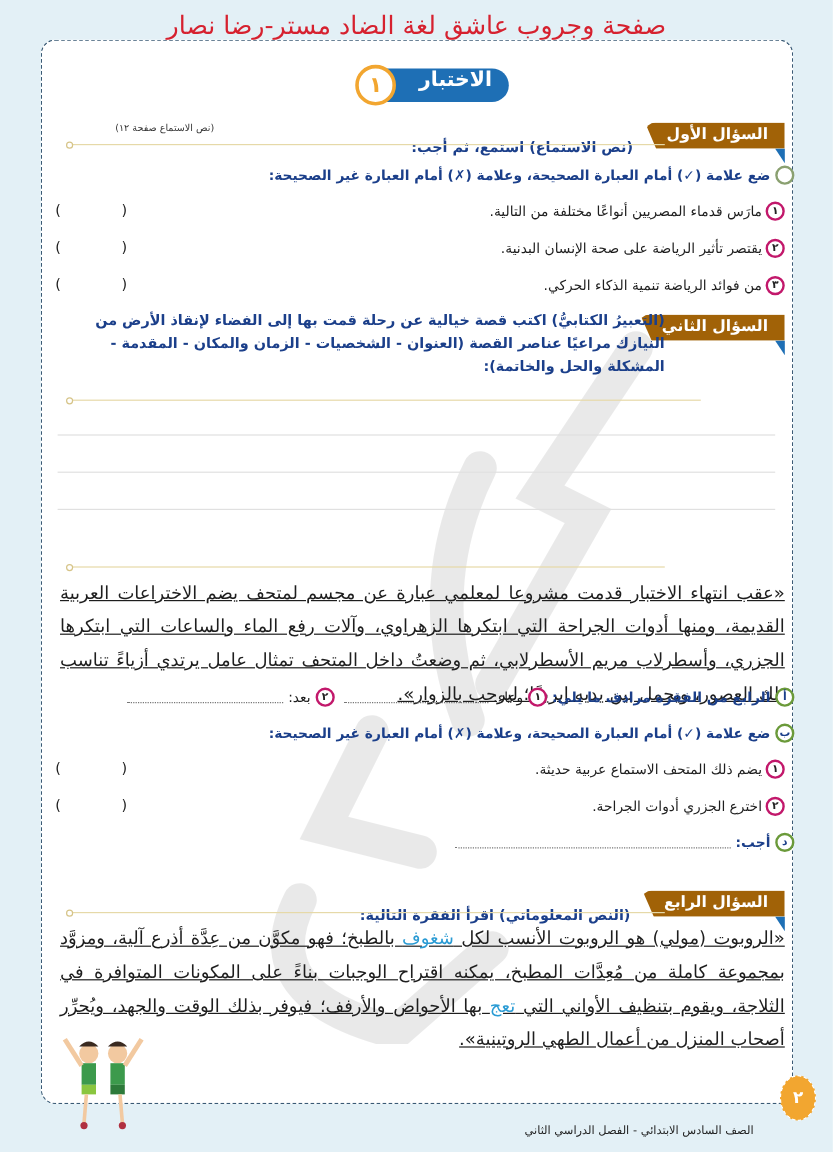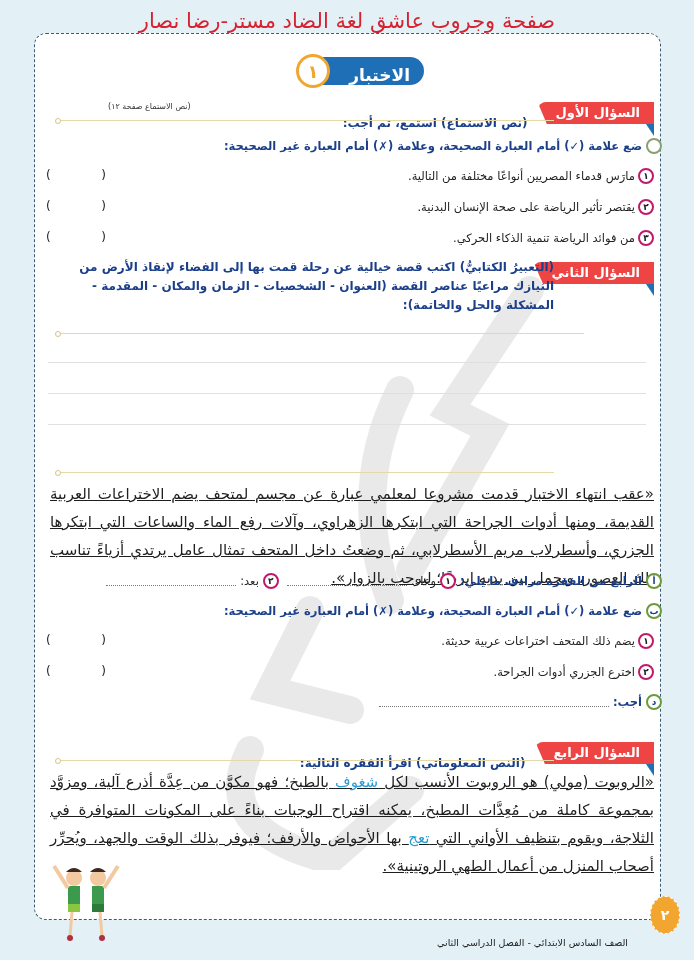--- a/index.html
+++ b/index.html
@@ -15,43 +15,43 @@
       position: absolute; top: 6px; right: 0; width: 694px;
       text-align: center; color: #d6212f; font-size: 21px; line-height: 30px;
       font-family: "DejaVu Sans", sans-serif;
     }
     .page-card {
       position: absolute; left: 34px; top: 33px; width: 627px; height: 887px;
       background: #fff; border: 1.5px dashed #3a5a75; border-radius: 12px;
     }
     .test-badge {
       position: absolute; top: 57px; left: 300px; height: 28px; width: 124px;
-      background: #1e6fb5; border-radius: 14px; display: flex; align-items: flex-end;
+      background: #1e6fb5; border-radius: 14px; display: flex; align-items: flex-start;
       justify-content: flex-start; padding-right: 14px; color: #fff; font-weight: bold; font-size: 17px;
     }
     .test-num {
       position: absolute; top: 54px; left: 296px; width: 34px; height: 34px;
       border-radius: 50%; background: #fff; border: 3px solid #f2a630;
       color: #f2a630; font-weight: bold; font-size: 18px; display: flex; align-items: center; justify-content: center;
     }
     .q-header { position: absolute; right: 40px; display: flex; align-items: center; }
     .q-tab {
-      background: #ef4444; color: #fff; font-weight: bold; font-size: 13px;
+      background: #a16207; color: #fff; font-weight: bold; font-size: 13px;
       height: 22px; line-height: 22px; padding: 0 14px 0 18px; border-radius: 8px 0 0 0;
       clip-path: polygon(0 0, 100% 0, 100% 100%, 8% 100%);
       white-space: nowrap;
     }
     .q-tab-corner {
       position: absolute; right: 0; top: 22px; width: 0; height: 0;
       border-top: 12px solid #1e6fb5; border-left: 8px solid transparent;
     }
     .q-title { font-weight: bold; color: #1b3f8a; font-size: 12px; margin-right: 10px; white-space: nowrap; margin-top: 20px; }
     .q-rule { position: absolute; left: 58px; height: 1px; background: #e6d9a8; }
     .q-rule::before { content: ""; position: absolute; left: -3px; top: -2px; width: 4px; height: 4px; border-radius: 50%; border: 1px solid #d6c488; background: #fff; }
-    .side-note { position: absolute; left: 60px; top: 102px; font-size: 8px; color: #333; padding-left: 48px; }
+    .side-note { position: absolute; left: 48px; top: 102px; font-size: 8px; color: #333; padding-left: 48px; }
     .instr { position: absolute; right: 40px; display: flex; align-items: center; font-size: 11.5px; font-weight: bold; color: #1b3f8a; white-space: nowrap; }
     .letter {
       width: 16px; height: 16px; border-radius: 50%; border: 2px solid #6b9a3a;
       display: inline-flex; align-items: center; justify-content: center; font-size: 9px;
       color: #1b3f8a; margin-left: 4px; background: #fff; flex-shrink: 0;
     }
     .item { position: absolute; right: 40px; display: flex; align-items: center; font-size: 11.5px; color: #1e1e1e; white-space: nowrap; }
     .num {
       width: 16px; height: 16px; border-radius: 50%; border: 2px solid #c2186b;
       display: inline-flex; align-items: center; justify-content: center; font-size: 9px; font-weight: bold;
@@ -158,21 +158,21 @@
   <span class="dots-line" style="width:130px;margin-right:4px;"></span>
 </div>
 
 <div class="instr" style="top:603px; right:32px;">
   <span class="letter">ب</span>
   <span>ضع علامة (✓) أمام العبارة الصحيحة، وعلامة (✗) أمام العبارة غير الصحيحة:</span>
 </div>
 
 <div class="item" style="top:633px;">
   <span class="num">١</span>
-  <span>يضم ذلك المتحف اختراعات عربية حديثة.</span>
+  <span>يضم ذلك المتحف الاستماع عربية حديثة.</span>
 </div>
 <div class="paren-box" style="top:633px;">
     <span>(</span>
     <span>)</span>
   </div>
 
 <div class="item" style="top:664px;">
   <span class="num">٢</span>
   <span>اخترع الجزري أدوات الجراحة.</span>
 </div>

